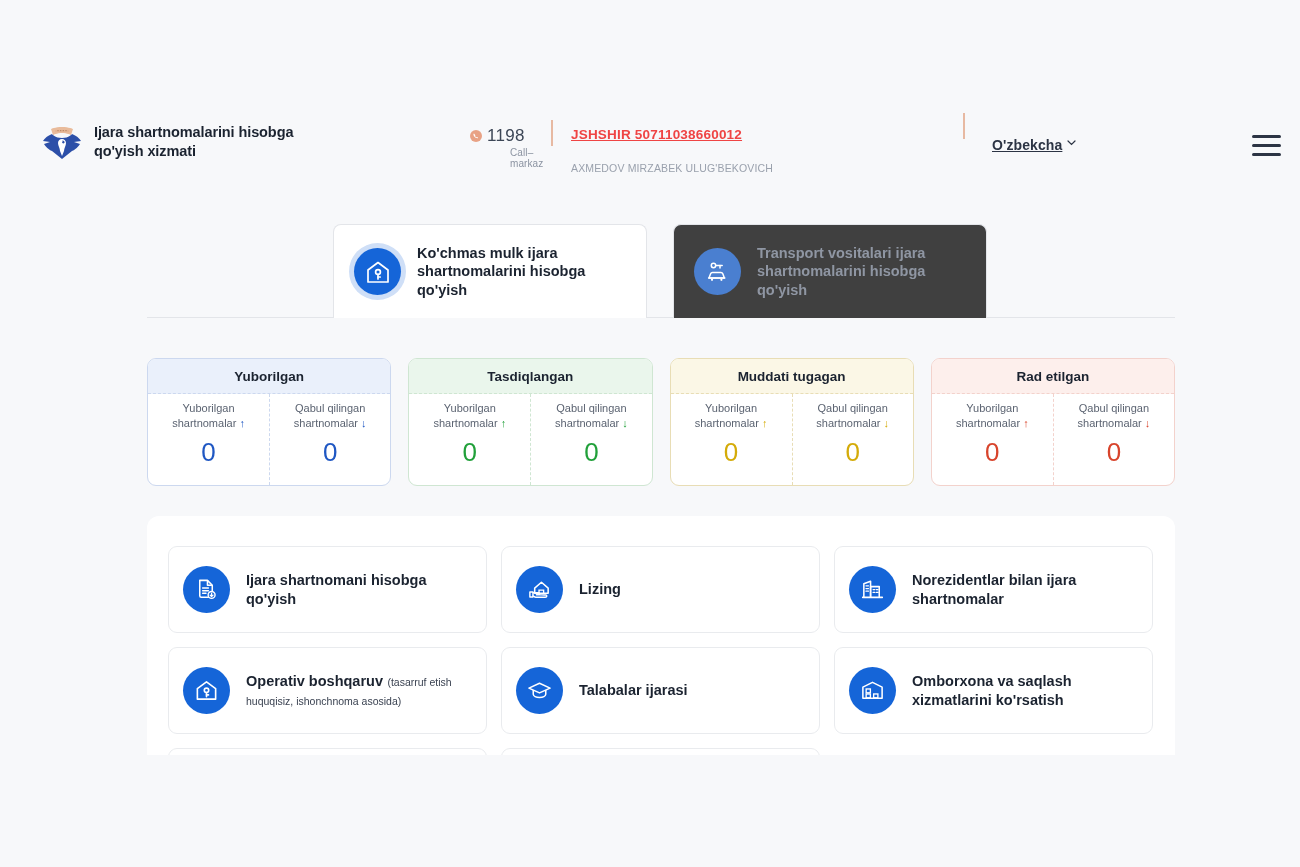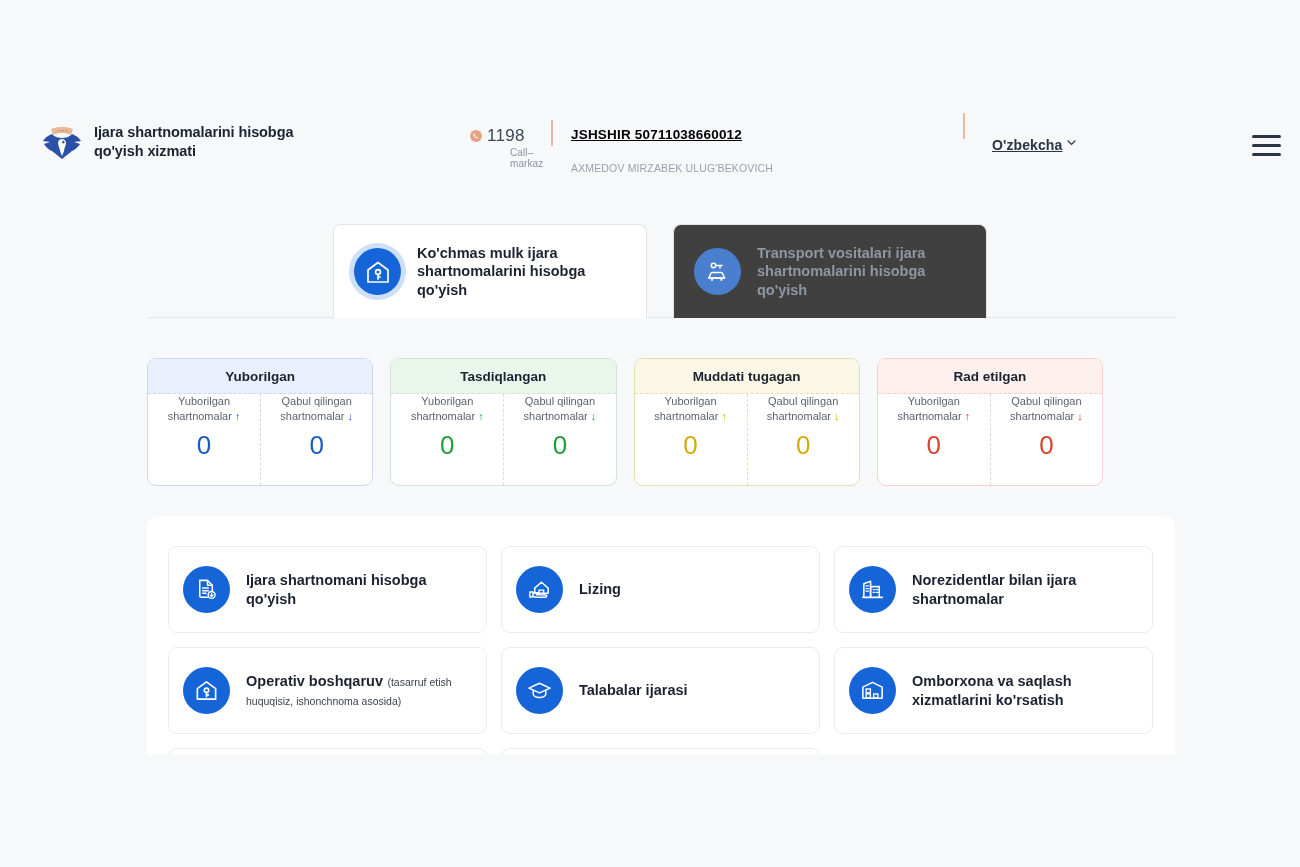--- a/index.html
+++ b/index.html
@@ -39,21 +39,21 @@
 
   .vline {
     position: absolute; width: 2px; height: 26px;
     background: #e7b9a2;
   }
   .vline.a { left: 551px; top: 120px; }
   .vline.b { left: 963px; top: 113px; }
 
   .userblock { position: absolute; left: 571px; top: 127px; }
   .user-id {
-    font-size: 13.5px; color: #000000; font-weight: 600;
+    font-size: 13.5px; color: #ef4444; font-weight: 600;
     text-decoration: underline; letter-spacing: .2px;
   }
   .user-name {
     font-size: 10.5px; color: #9aa1ad; margin-top: 20px; letter-spacing: .15px;
   }
 
   .langblock {
     position: absolute; left: 992px; top: 137px;
     display: flex; align-items: flex-start; gap: 4px;
     cursor: pointer;
@@ -100,37 +100,37 @@
   }
   .tab.active .tab-ico-wrap { background: #1565d8; box-shadow: 0 0 0 5px #cfdff7; }
   .tab.inactive .tab-ico-wrap { background: #4a7fd0; }
   .tab-label { font-size: 14.5px; font-weight: 700; line-height: 1.26; }
   .tab.active .tab-label { color: #1b2330; }
   .tab.inactive .tab-label { color: #8f96a3; }
 
   
   .statrow {
     position: absolute; left: 147px; top: 358px;
-    width: 956px; height: 128px;
+    width: 1028px; height: 128px;
     display: flex; gap: 17px;
   }
   .statcard {
     flex: 1 1 0; border-radius: 9px; overflow: hidden;
     border: 1px solid; background: #fff;
     display: flex; flex-direction: column;
   }
   .stat-head {
     height: 35px; display: flex; align-items: center; justify-content: center;
     font-size: 13.5px; font-weight: 700; color: #1b2330;
     border-bottom: 1px dashed;
   }
   .stat-body { flex: 1; display: flex; }
   .stat-cell {
     flex: 1 1 50%; display: flex; flex-direction: column;
-    align-items: center; justify-content: flex-start; padding-top: 0;
+    align-items: center; justify-content: flex-start; padding-top: 7px;
   }
   .stat-cell + .stat-cell { border-left: 1px dashed; }
   .stat-cap {
     font-size: 11px; color: #5b6371; line-height: 1.38; text-align: center;
     max-width: 100px;
   }
   .stat-cap .arr { font-size: 11px; font-weight: 700; }
   .stat-val { font-size: 26px; margin-top: 8px; line-height: 1; }
 
   .sc-blue   { border-color: #ccd8ef; }

